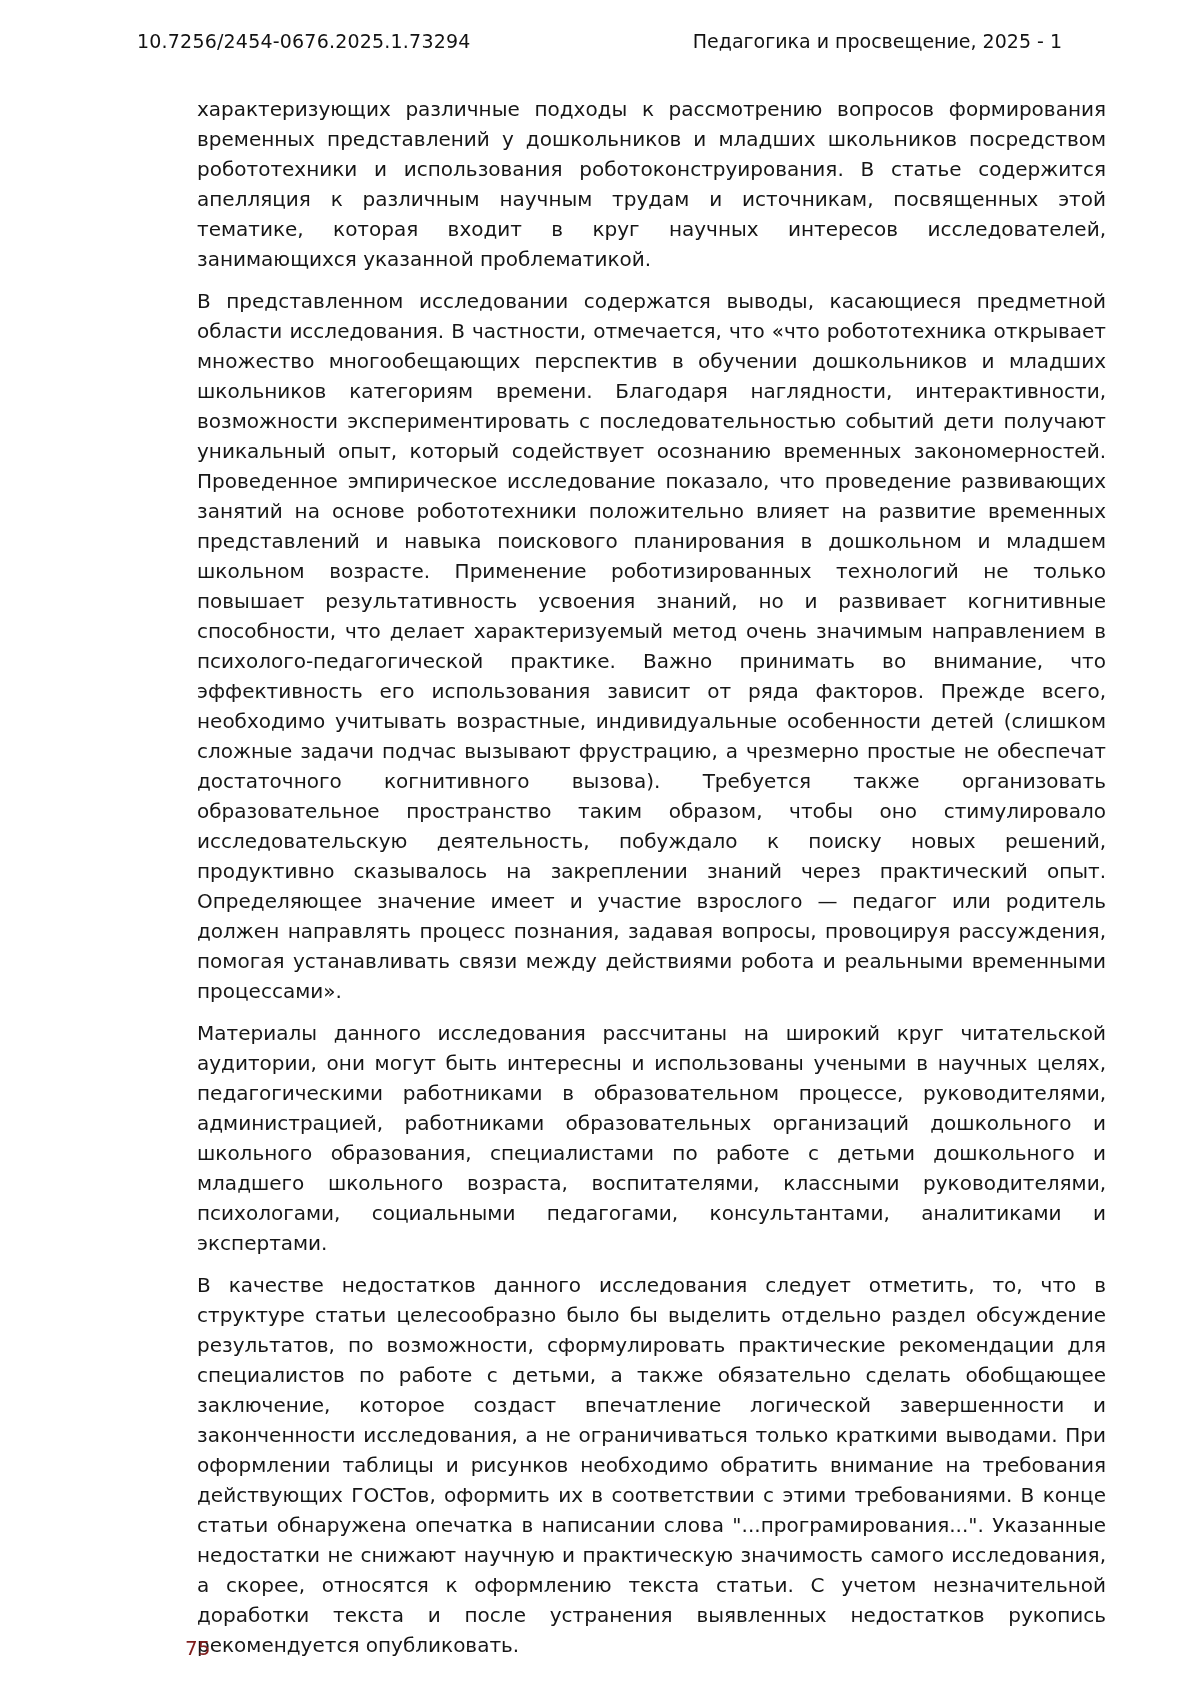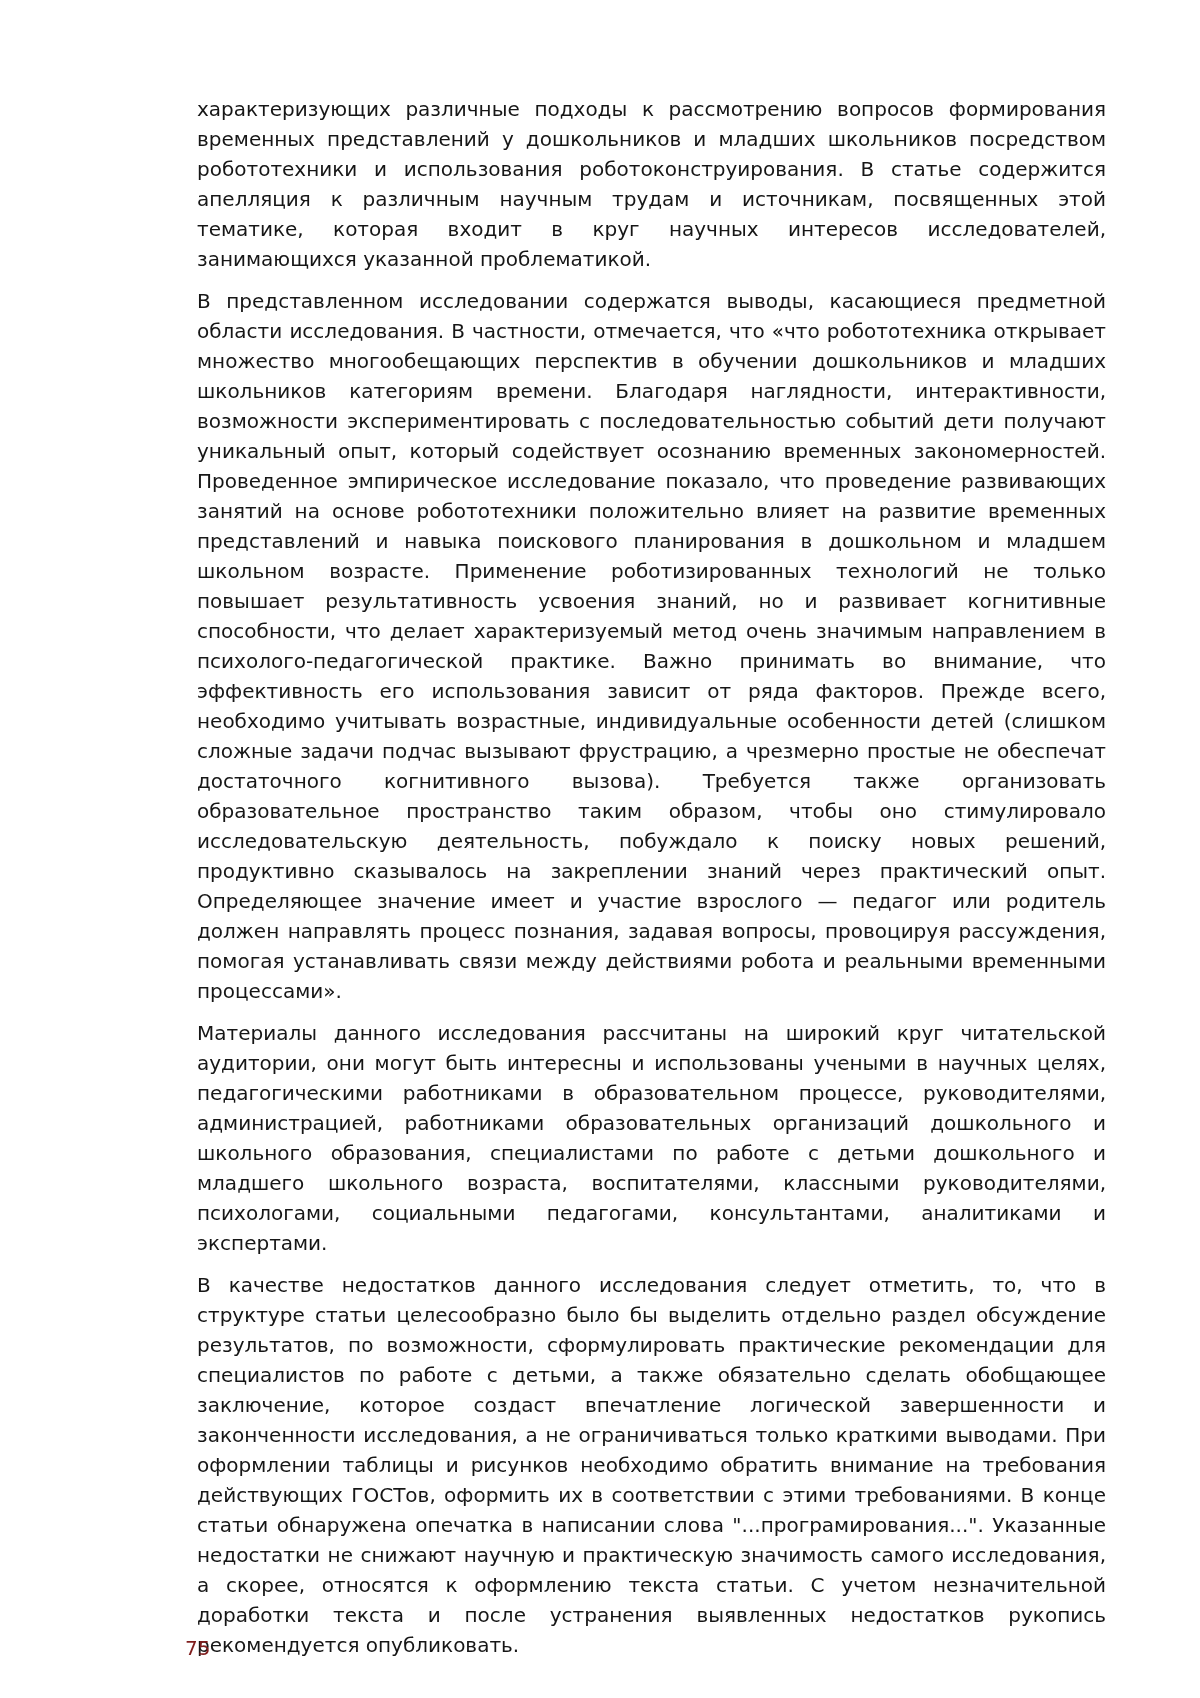--- a/index.html
+++ b/index.html
@@ -53,20 +53,24 @@
     text-align: left;
     font-size: 20px;
     color: #7f1d1d;
   }
 </style>
 </head>
 <body>
 
 <div class="page">
 
+  <header class="page-header">
+    <span class="doi">10.7256/2454-0676.2025.1.73294</span>
+    <span class="journal">Педагогика и просвещение, 2025 - 1</span>
+  </header>
 
   <main class="body-text">
     <p>характеризующих различные подходы к рассмотрению вопросов формирования временных представлений у дошкольников и младших школьников посредством робототехники и использования роботоконструирования. В статье содержится апелляция к различным научным трудам и источникам, посвященных этой тематике, которая входит в круг научных интересов исследователей, занимающихся указанной проблематикой.</p>
     <p>В представленном исследовании содержатся выводы, касающиеся предметной области исследования. В частности, отмечается, что «что робототехника открывает множество многообещающих перспектив в обучении дошкольников и младших школьников категориям времени. Благодаря наглядности, интерактивности, возможности экспериментировать с последовательностью событий дети получают уникальный опыт, который содействует осознанию временных закономерностей. Проведенное эмпирическое исследование показало, что проведение развивающих занятий на основе робототехники положительно влияет на развитие временных представлений и навыка поискового планирования в дошкольном и младшем школьном возрасте. Применение роботизированных технологий не только повышает результативность усвоения знаний, но и развивает когнитивные способности, что делает характеризуемый метод очень значимым направлением в психолого-педагогической практике. Важно принимать во внимание, что эффективность его использования зависит от ряда факторов. Прежде всего, необходимо учитывать возрастные, индивидуальные особенности детей (слишком сложные задачи подчас вызывают фрустрацию, а чрезмерно простые не обеспечат достаточного когнитивного вызова). Требуется также организовать образовательное пространство таким образом, чтобы оно стимулировало исследовательскую деятельность, побуждало к поиску новых решений, продуктивно сказывалось на закреплении знаний через практический опыт. Определяющее значение имеет и участие взрослого — педагог или родитель должен направлять процесс познания, задавая вопросы, провоцируя рассуждения, помогая устанавливать связи между действиями робота и реальными временными процессами».</p>
     <p>Материалы данного исследования рассчитаны на широкий круг читательской аудитории, они могут быть интересны и использованы учеными в научных целях, педагогическими работниками в образовательном процессе, руководителями, администрацией, работниками образовательных организаций дошкольного и школьного образования, специалистами по работе с детьми дошкольного и младшего школьного возраста, воспитателями, классными руководителями, психологами, социальными педагогами, консультантами, аналитиками и экспертами.</p>
     <p>В качестве недостатков данного исследования следует отметить, то, что в структуре статьи целесообразно было бы выделить отдельно раздел обсуждение результатов, по возможности, сформулировать практические рекомендации для специалистов по работе с детьми, а также обязательно сделать обобщающее заключение, которое создаст впечатление логической завершенности и законченности исследования, а не ограничиваться только краткими выводами. При оформлении таблицы и рисунков необходимо обратить внимание на требования действующих ГОСТов, оформить их в соответствии с этими требованиями. В конце статьи обнаружена опечатка в написании слова "...програмирования...". Указанные недостатки не снижают научную и практическую значимость самого исследования, а скорее, относятся к оформлению текста статьи. С учетом незначительной доработки текста и после устранения выявленных недостатков рукопись рекомендуется опубликовать.</p>
   </main>
 
   <footer class="page-footer">
     <span>75</span>

